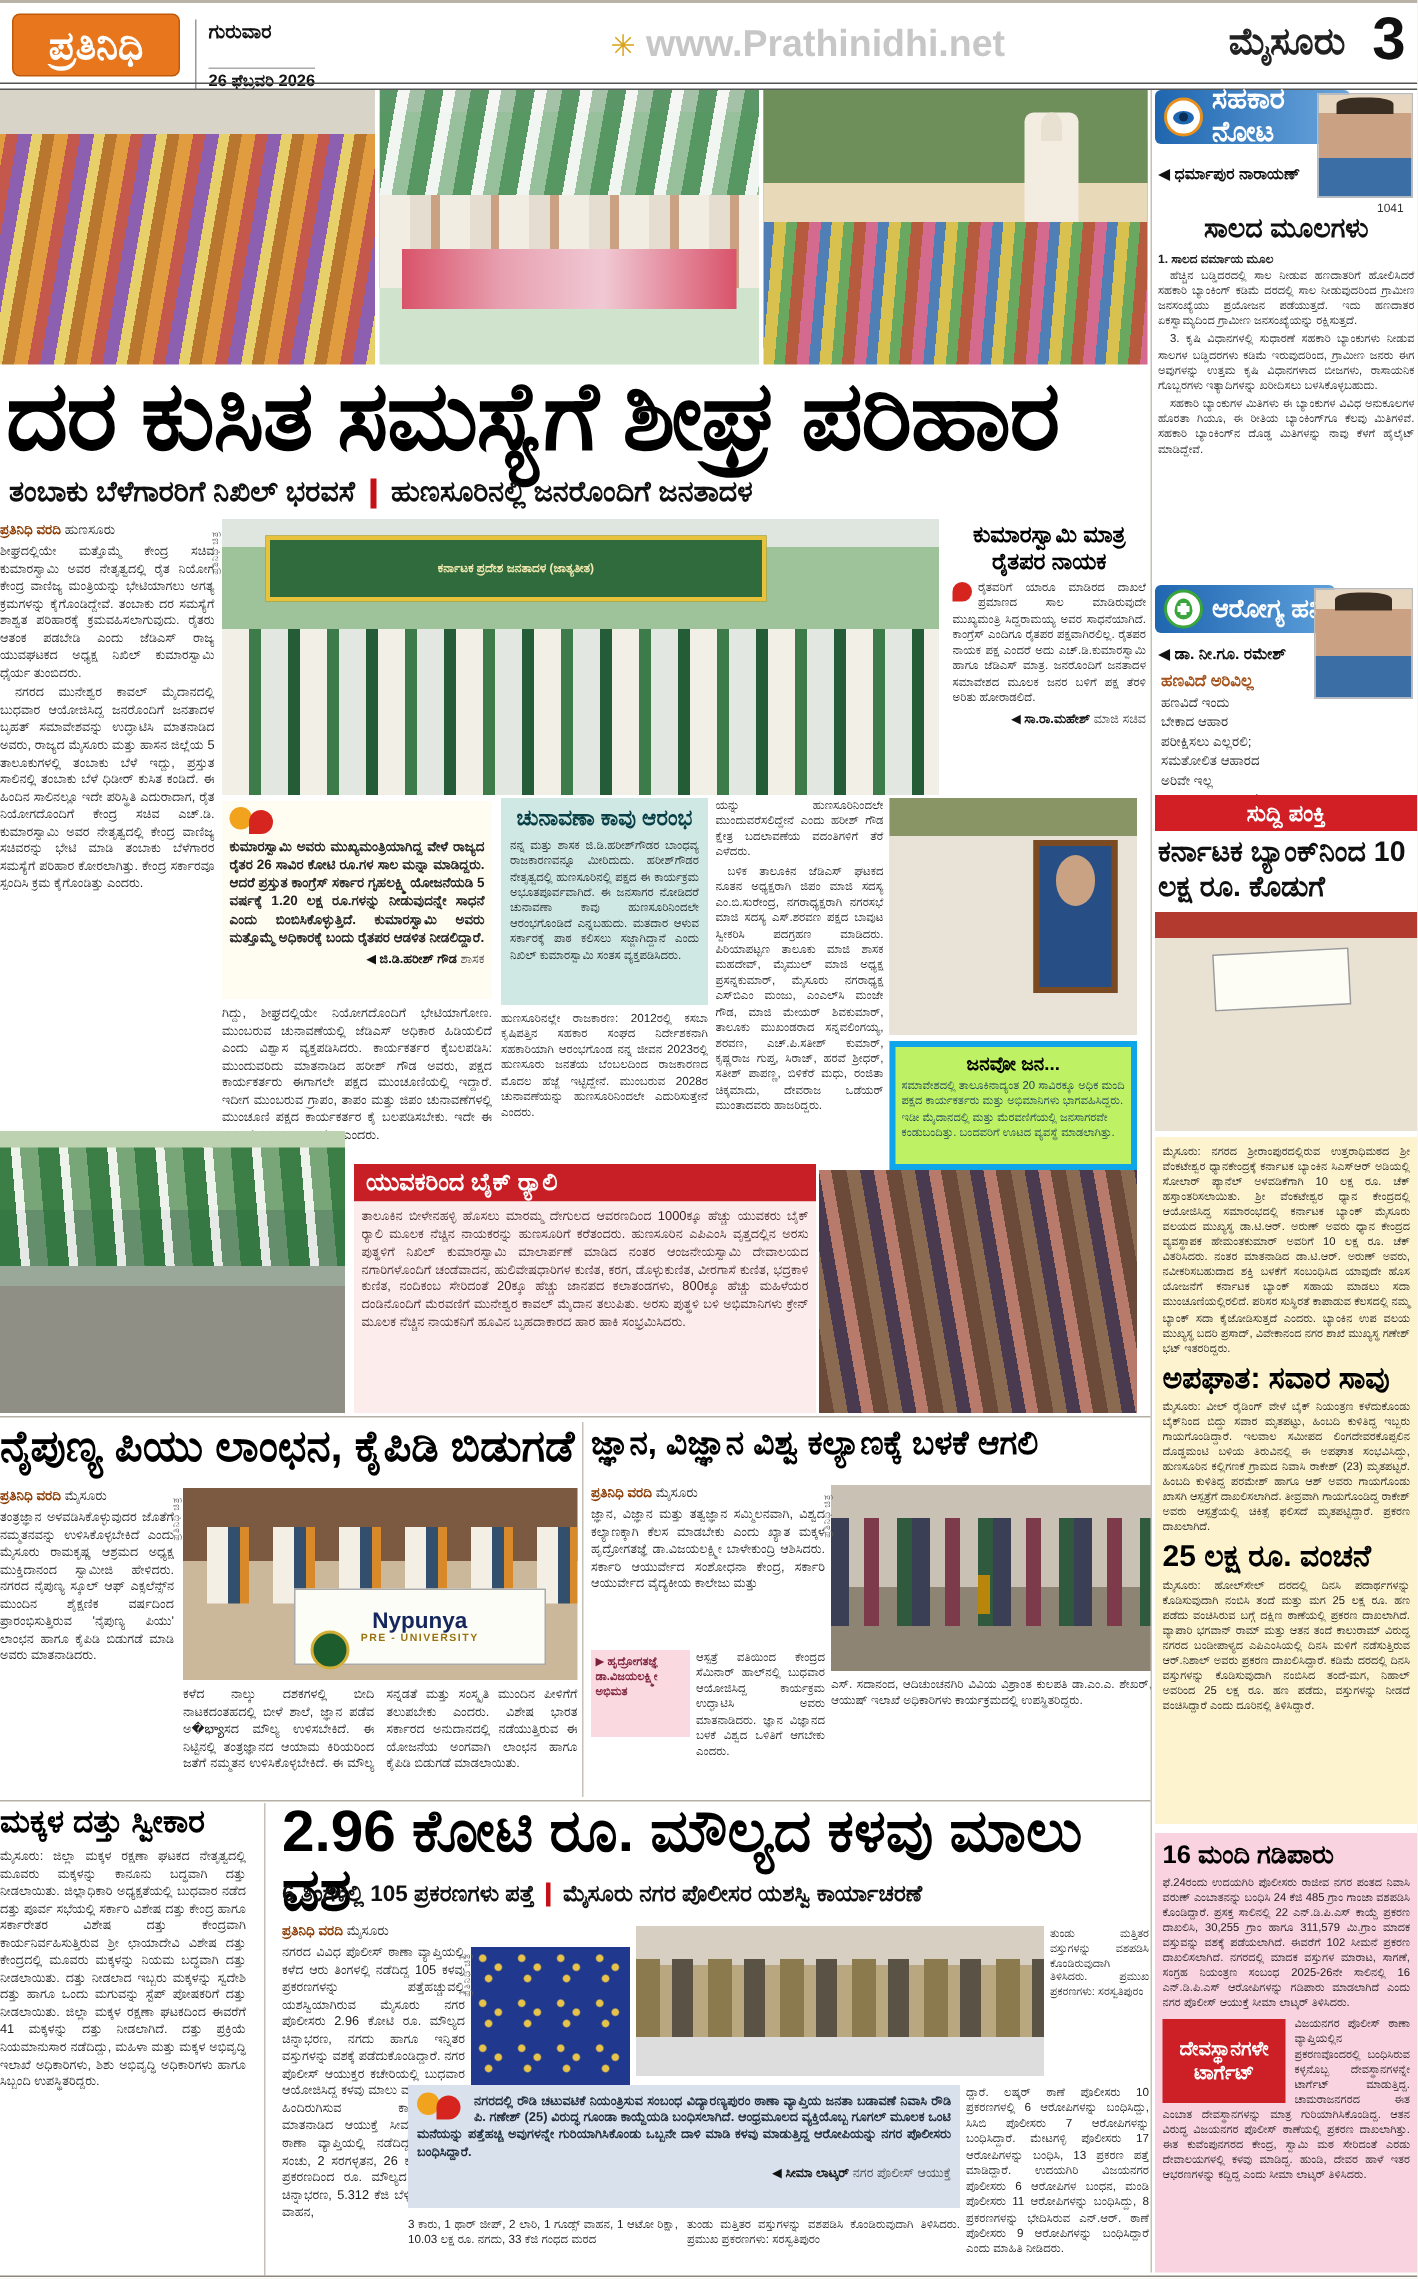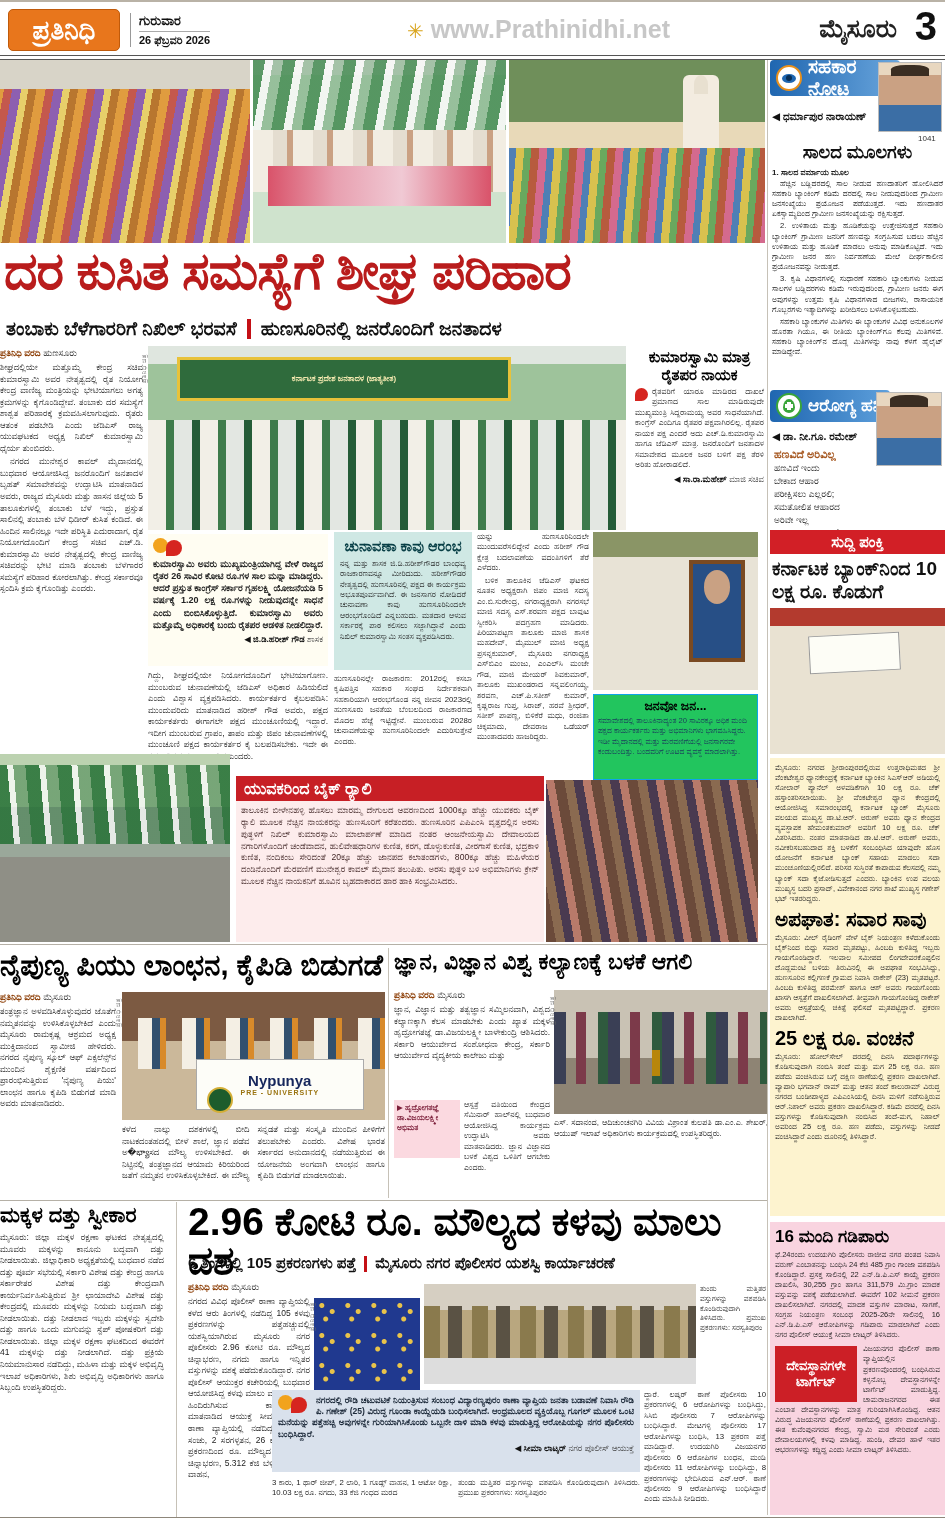--- a/index.html
+++ b/index.html
@@ -12,21 +12,21 @@
 .bodytxt{font-size:8.5px;line-height:1.36;text-align:justify;color:#1d1d1d}
 .smalltxt{font-size:7.8px;line-height:1.34;text-align:justify;color:#1d1d1d}
 .rule-h{position:absolute;background:#b5b0a6;height:1px}
 .rule-v{position:absolute;background:#c6c1b7;width:1px}
 .ph{position:absolute;overflow:hidden;background:#c9c3b6}
 .vcred{position:absolute;writing-mode:vertical-rl;transform:rotate(180deg);font-size:6.5px;color:#666;letter-spacing:.5px}
 
 .logo{position:absolute;left:8px;top:7px;width:112px;height:42px;background:#e8761c;border:1px solid #c05a0a;border-radius:5px;color:#fff;font-weight:bold;font-size:26px;display:flex;align-items:center;justify-content:center}
 .daydate{position:absolute;left:130px;top:11px;border-left:1px solid #999;padding-left:8px}
 .daydate .d1{font-size:13px;font-weight:bold}
-.daydate .d2{font-size:11px;font-weight:bold;border-top:1px solid #aaa;margin-top:2px;padding-top:2px}
+.daydate .d2{font-size:11px;font-weight:bold;border-top:1px solid #aaa;margin-top:16px;padding-top:2px}
 .site{position:absolute;left:310px;top:13px;width:360px;text-align:right;font-size:25px;font-weight:bold;color:#c7c7c7}
 .site .spark{color:#d9a41c;font-size:20px}
 .edition{position:absolute;right:48px;top:12px;font-size:25px;font-weight:bold;color:#222}
 .pageno{position:absolute;right:8px;top:2px;font-size:40px;font-weight:bold;color:#111}
 .dbl{position:absolute;left:0;top:53px;width:945px;height:5px;border-top:1px solid #555;border-bottom:1px solid #555}
 
 .sb-head{position:absolute;display:flex;align-items:center;gap:6px;background:linear-gradient(90deg,#1f66b0,#6aa6dd);border-radius:4px;color:#fff;font-weight:bold;padding:0 6px}
 .eyeicon{width:26px;height:26px;border-radius:50%;background:#fff;display:flex;align-items:center;justify-content:center;flex:none;border:2px solid #e8901c}
 .eyeicon .pupil{width:14px;height:9px;border-radius:50%;background:#1f66b0;position:relative}
 .eyeicon .pupil::after{content:"";position:absolute;left:4px;top:1px;width:6px;height:6px;border-radius:50%;background:#0a2f55}
@@ -34,38 +34,38 @@
 .drop{width:12px;height:14px;background:#3aa53a;border-radius:50% 50% 50% 50%/60% 60% 40% 40%;position:relative}
 .drop::before{content:"";position:absolute;left:4px;top:3px;width:4px;height:8px;background:#fff}
 .drop::after{content:"";position:absolute;left:2px;top:5px;width:8px;height:4px;background:#fff}
 .face{position:absolute;border:1px solid #bbb;background:linear-gradient(180deg,#e8d7c0 0 18%,#caa183 18% 62%,#3b6ea5 62%)}
 .face::before{content:"";display:block;margin:2px auto 0;width:60%;height:16%;background:#3a2d22;border-radius:40% 40% 0 0}
 .band{position:absolute;background:#d21f26;color:#fff;font-weight:bold;display:flex;align-items:center;justify-content:center}
 .cream{position:absolute;background:#fdf3cf;padding:5px 5px}
 .pinkbox{position:absolute;background:#f9d4e0;padding:5px 5px}
 .redbox{float:left;width:82px;height:56px;background:#cc1f26;color:#fff;font-weight:bold;font-size:13px;line-height:1.25;display:flex;align-items:center;justify-content:center;text-align:center;margin:2px 6px 2px 0;padding:2px}
 
-.mainhead{position:absolute;left:4px;top:243px;width:762px;font-size:52px;line-height:1.02;font-weight:800;color:#b91c1c;letter-spacing:-1px}
+.mainhead{position:absolute;left:4px;top:243px;width:762px;font-size:64px;line-height:1.02;font-weight:800;color:#000000;letter-spacing:-1px}
 .kicker{position:absolute;left:6px;top:316px;width:760px;display:flex;align-items:center;gap:10px;font-size:19px;font-weight:bold;color:#111}
 .kicker .sep{width:4px;height:20px;background:#c41016;flex:none}
 .byline .lbl{color:#8a3a00;font-weight:bold}
 .byline{font-size:9px;color:#222;margin-bottom:3px}
 .qbox{position:absolute;background:#fffdf2;padding:4px 5px}
 .qicon{position:relative;width:34px;height:18px;margin-bottom:2px}
 .qicon i{position:absolute;border-radius:50%}
 .qicon .o{left:0;top:0;width:15px;height:15px;background:#f2a31d}
 .qicon .r{left:13px;top:2px;width:16px;height:16px;background:#d6251f;border-radius:50% 50% 50% 0}
 .attr{font-size:8.5px;font-weight:bold;text-align:right;color:#111;margin-top:3px}
 .attr .role{font-weight:normal;color:#444}
 .tealbox{position:absolute;background:#cfe8e4;padding:6px 6px}
 .tealbox h3{font-size:14.5px;text-align:center;color:#083f46;line-height:1.15;margin-bottom:4px}
 .leaderbox{position:absolute;padding:2px 4px}
 .leaderbox h3{font-size:15px;text-align:center;line-height:1.2;margin-bottom:3px}
 .reddot{width:13px;height:13px;border-radius:50% 50% 50% 0;background:#d6251f;float:left;margin:1px 4px 0 0}
-.capbox{position:absolute;border:1px solid #0ea5e9;background:#22c55e;padding:4px}
+.capbox{position:absolute;border:4px solid #0ea5e9;background:#bef264;padding:4px}
 .capbox h4{font-size:12.5px;text-align:center;margin-bottom:2px;color:#000}
 .capbox p{font-size:7.6px;line-height:1.35;text-align:left;color:#1b3a5c}
 .redbanner{background:#c71f25;color:#fff;font-weight:bold;font-size:16px;display:flex;align-items:center;padding:0 8px;height:25px}
 .storyhead{font-weight:bold;color:#000}
 
 .kgnsign{position:absolute;left:14%;bottom:8%;width:72%;height:34%;background:#c2201d;border:2px solid #8c1512;border-radius:4px;color:#fff;display:flex;align-items:center;justify-content:center;font-weight:bold;font-style:italic;font-size:30px;letter-spacing:2px}
 .stagebanner{position:absolute;left:6%;top:6%;width:70%;height:24%;background:#2f6b3c;border:3px solid #e8c23a;color:#f3e9b0;font-size:8px;font-weight:bold;display:flex;align-items:center;justify-content:center;text-align:center}
 .frame{position:absolute;right:8%;top:18%;width:34%;height:64%;background:#274f86;border:4px solid #7a4a22}
 .frame::before{content:"";display:block;margin:12% auto 0;width:55%;height:36%;border-radius:50%;background:#c9a183}
 .cheq{position:absolute;left:22%;top:18%;width:52%;height:26%;background:#fdfdf6;border:1px solid #999;transform:rotate(-3deg)}
@@ -293,21 +293,20 @@
       </span>
     <span>ಸಹಕಾರ ನೋಟ</span>
   </div>
   <div class="face" style="left:878px;top:60px;width:64px;height:70px"></div>
   <div class="abs b" style="left:772px;top:108px;width:104px;font-size:10.5px">◀ ಧರ್ಮಾಪುರ ನಾರಾಯಣ್</div>
   <div class="abs" style="left:918px;top:132px;font-size:8px;color:#333">1041</div>
   <div class="abs b" style="left:772px;top:140px;width:171px;font-size:18px;text-align:center">ಸಾಲದ ಮೂಲಗಳು</div>
   <div class="abs clip" style="left:772px;top:166px;width:171px;height:218px">
     <p class="smalltxt b" style="font-size:8px">1. ಸಾಲದ ವರ್ಮಾಯ ಮೂಲ</p>
     <p class="smalltxt" style="font-size:7.6px;text-indent:8px">ಹೆಚ್ಚಿನ ಬಡ್ಡಿದರದಲ್ಲಿ ಸಾಲ ನೀಡುವ ಹಣದಾತರಿಗೆ ಹೋಲಿಸಿದರೆ ಸಹಕಾರಿ ಬ್ಯಾಂಕಿಂಗ್ ಕಡಿಮೆ ದರದಲ್ಲಿ ಸಾಲ ನೀಡುವುದರಿಂದ ಗ್ರಾಮೀಣ ಜನಸಂಖ್ಯೆಯು ಪ್ರಯೋಜನ ಪಡೆಯುತ್ತದೆ. ಇದು ಹಣದಾತರ ಏಕಸ್ವಾಮ್ಯದಿಂದ ಗ್ರಾಮೀಣ ಜನಸಂಖ್ಯೆಯನ್ನು ರಕ್ಷಿಸುತ್ತದೆ.</p>
-    <p class="smalltxt" style="font-size:7.6px;text-indent:8px;margin-top:2px">2. ಉಳಿತಾಯ ಮತ್ತು ಹೂಡಿಕೆಯನ್ನು ಉತ್ತೇಜಿಸುತ್ತದೆ ಸಹಕಾರಿ ಬ್ಯಾಂಕಿಂಗ್ ಗ್ರಾಮೀಣ ಜನರಿಗೆ ಹಣವನ್ನು ಸಂಗ್ರಹಿಸುವ ಬದಲು ಹೆಚ್ಚಿನ ಉಳಿತಾಯ ಮತ್ತು ಹೂಡಿಕೆ ಮಾಡಲು ಅನುವು ಮಾಡಿಕೊಟ್ಟಿದೆ. ಇದು ಗ್ರಾಮೀಣ ಜನರ ಹಣ ನಿರ್ವಹಣೆಯ ಮೇಲೆ ದೀರ್ಘಕಾಲೀನ ಪ್ರಯೋಜನವನ್ನು ನೀಡುತ್ತದೆ.</p>
     <p class="smalltxt" style="font-size:7.6px;text-indent:8px;margin-top:2px">3. ಕೃಷಿ ವಿಧಾನಗಳಲ್ಲಿ ಸುಧಾರಣೆ ಸಹಕಾರಿ ಬ್ಯಾಂಕುಗಳು ನೀಡುವ ಸಾಲಗಳ ಬಡ್ಡಿದರಗಳು ಕಡಿಮೆ ಇರುವುದರಿಂದ, ಗ್ರಾಮೀಣ ಜನರು ಈಗ ಅವುಗಳನ್ನು ಉತ್ತಮ ಕೃಷಿ ವಿಧಾನಗಳಾದ ಬೀಜಗಳು, ರಾಸಾಯನಿಕ ಗೊಬ್ಬರಗಳು ಇತ್ಯಾದಿಗಳನ್ನು ಖರೀದಿಸಲು ಬಳಸಿಕೊಳ್ಳಬಹುದು.</p>
     <p class="smalltxt" style="font-size:7.6px;text-indent:8px;margin-top:2px">ಸಹಕಾರಿ ಬ್ಯಾಂಕುಗಳ ಮಿತಿಗಳು ಈ ಬ್ಯಾಂಕುಗಳ ವಿವಿಧ ಅನುಕೂಲಗಳ ಹೊರತಾ ಗಿಯೂ, ಈ ರೀತಿಯ ಬ್ಯಾಂಕಿಂಗ್‌ಗೂ ಕೆಲವು ಮಿತಿಗಳಿವೆ. ಸಹಕಾರಿ ಬ್ಯಾಂಕಿಂಗ್‌ನ ದೊಡ್ಡ ಮಿತಿಗಳನ್ನು ನಾವು ಕೆಳಗೆ ಹೈಲೈಟ್ ಮಾಡಿದ್ದೇವೆ.</p>
   </div>
 
   <div class="sb-head" style="left:770px;top:388px;width:120px;height:32px;font-size:17px;background:linear-gradient(90deg,#1f66b0,#5ea0dc)">
     <span class="dropicon">
         <span class="drop"></span>
       </span>
     <span>ಆರೋಗ್ಯ ಹನಿ</span>
   </div>

